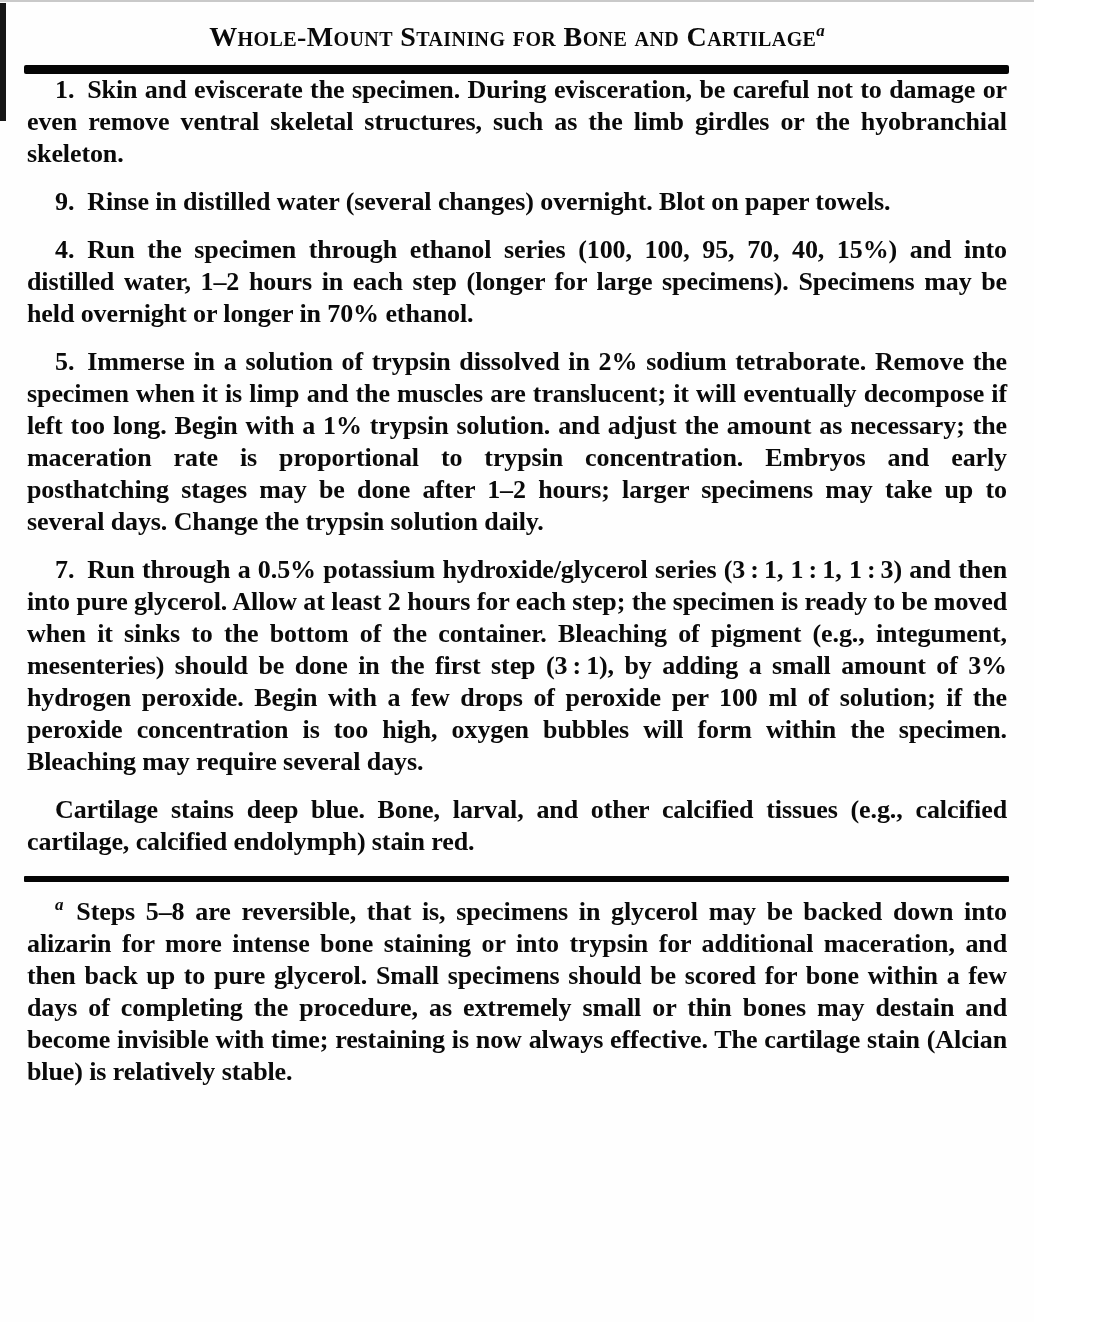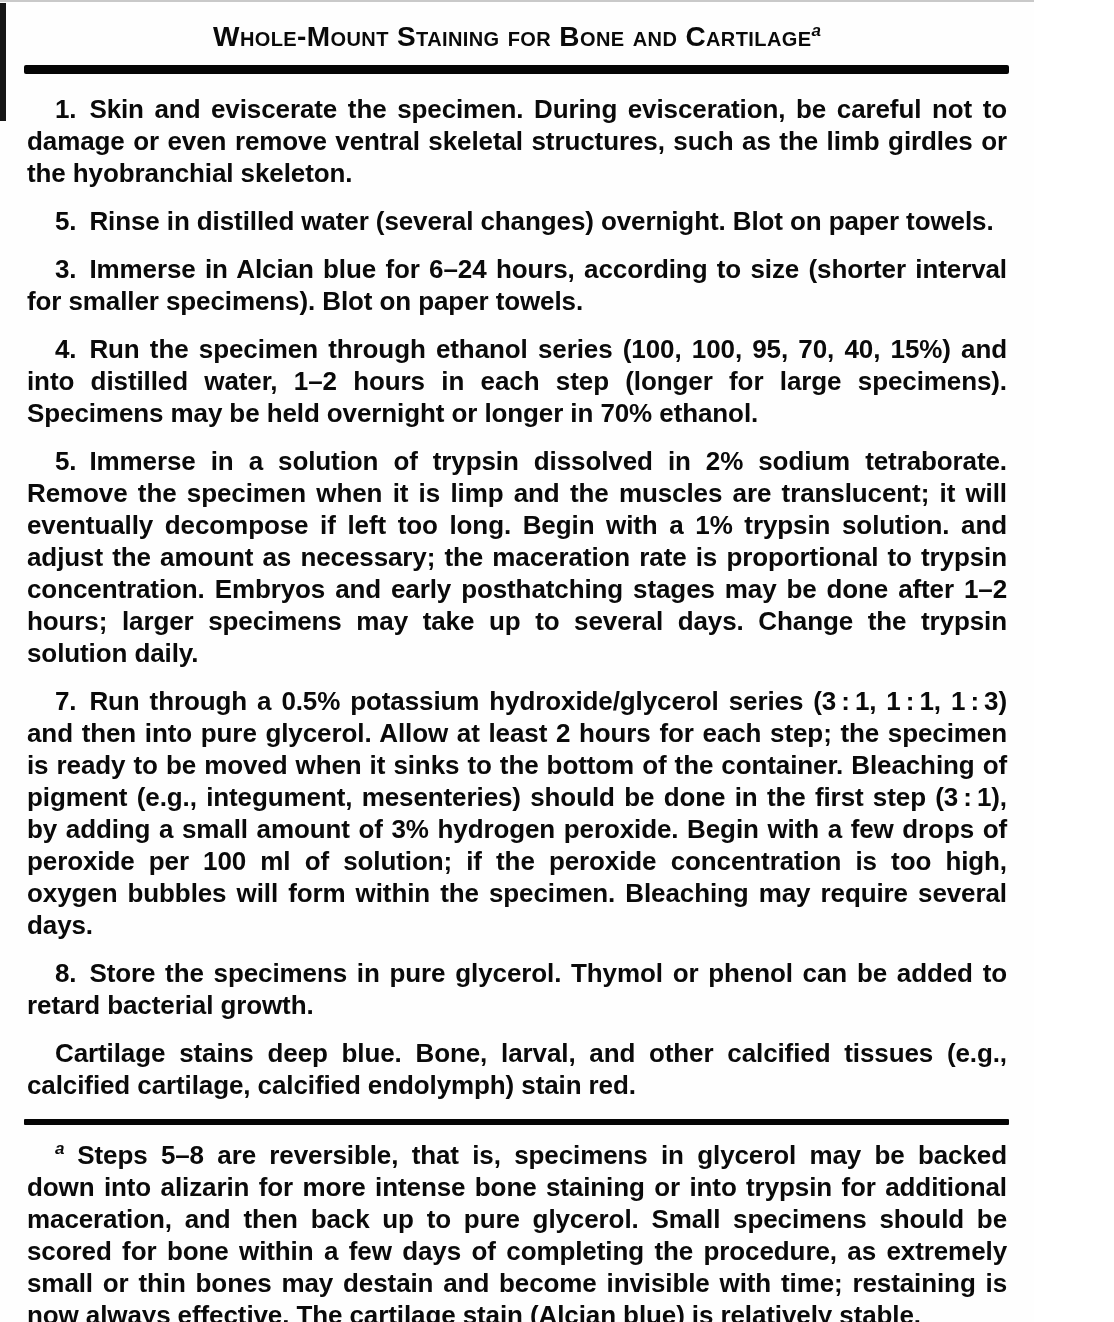--- a/index.html
+++ b/index.html
@@ -3,21 +3,21 @@
 <meta charset="utf-8">
 <style>
   html, body { margin:0; padding:0; background:#ffffff; }
   .page {
     position: relative;
     width: 1034px;
     height: 1322px;
     background: #fefefe;
     overflow: hidden;
     color: #0a0a0a;
-    font-family: Liberation Sans, sans-serif;
+    font-family: Liberation Serif, serif;
     font-weight: 700;
     font-size: 26px;
     line-height: 32px;
     letter-spacing: -0.1px;
   }
   .scan-top {
     position: absolute; top: 0; left: 0; right: 0;
     height: 2px; background: #c9c9c9;
   }
   .scan-left {
@@ -48,21 +48,21 @@
     height: 6px; background: #050505;
     margin: 18px 25px 0 24px;
     border-radius: 1px;
   }
   .body { margin: 0 27px; }
   .body p {
     margin: 16px 0 0;
     text-indent: 28px;
     text-align: justify;
   }
-  .body p.first { margin-top: 19px; }
+  .body p.first { margin-top: 0; }
   .footnote-block { margin: 0 27px; }
   .footnote-block p {
     margin: 14px 0 8px;
     text-indent: 28px;
     text-align: justify;
   }
   .fn-marker {
     font-style: italic;
     font-size: 17px;
     vertical-align: super;
@@ -78,26 +78,24 @@
   <div class="scan-left"></div>
 
   <div class="title">
     <span>Whole-Mount Staining for Bone and Cartilage</span><sup>a</sup>
   </div>
 
   <div class="rule-title"></div>
 
   <div class="body">
     <p class="first">1. Skin and eviscerate the specimen. During evisceration, be careful not to damage or even remove ventral skeletal structures, such as the limb girdles or the hyobranchial skeleton.</p>
-    <p>5. Rinse in distilled water (several changes) overnight. Blot on paper towels.</p>
-    <p>3. Immerse in Alcian blue for 6–24 hours, according to size (shorter interval for smaller specimens). Blot on paper towels.</p>
+    <p>9. Rinse in distilled water (several changes) overnight. Blot on paper towels.</p>
     <p>4. Run the specimen through ethanol series (100, 100, 95, 70, 40, 15%) and into distilled water, 1–2 hours in each step (longer for large specimens). Specimens may be held overnight or longer in 70% ethanol.</p>
     <p>5. Immerse in a solution of trypsin dissolved in 2% sodium tetraborate. Remove the specimen when it is limp and the muscles are translucent; it will eventually decompose if left too long. Begin with a 1% trypsin solution. and adjust the amount as necessary; the maceration rate is proportional to trypsin concentration. Embryos and early posthatching stages may be done after 1–2 hours; larger specimens may take up to several days. Change the trypsin solution daily.</p>
     <p>7. Run through a 0.5% potassium hydroxide/glycerol series (3 : 1, 1 : 1, 1 : 3) and then into pure glycerol. Allow at least 2 hours for each step; the specimen is ready to be moved when it sinks to the bottom of the container. Bleaching of pigment (e.g., integument, mesenteries) should be done in the first step (3 : 1), by adding a small amount of 3% hydrogen peroxide. Begin with a few drops of peroxide per 100 ml of solution; if the peroxide concentration is too high, oxygen bubbles will form within the specimen. Bleaching may require several days.</p>
-    <p>8. Store the specimens in pure glycerol. Thymol or phenol can be added to retard bacterial growth.</p>
     <p>Cartilage stains deep blue. Bone, larval, and other calcified tissues (e.g., calcified cartilage, calcified endolymph) stain red.</p>
   </div>
 
   <div class="rule-foot"></div>
 
   <div class="footnote-block">
     <p><span class="fn-marker">a</span><span> Steps 5–8 are reversible, that is, specimens in glycerol may be backed down into alizarin for more intense bone staining or into trypsin for additional maceration, and then back up to pure glycerol. Small specimens should be scored for bone within a few days of completing the procedure, as extremely small or thin bones may destain and become invisible with time; restaining is now always effective. The cartilage stain (Alcian blue) is relatively stable.</span></p>
   </div>
 
 </div>

